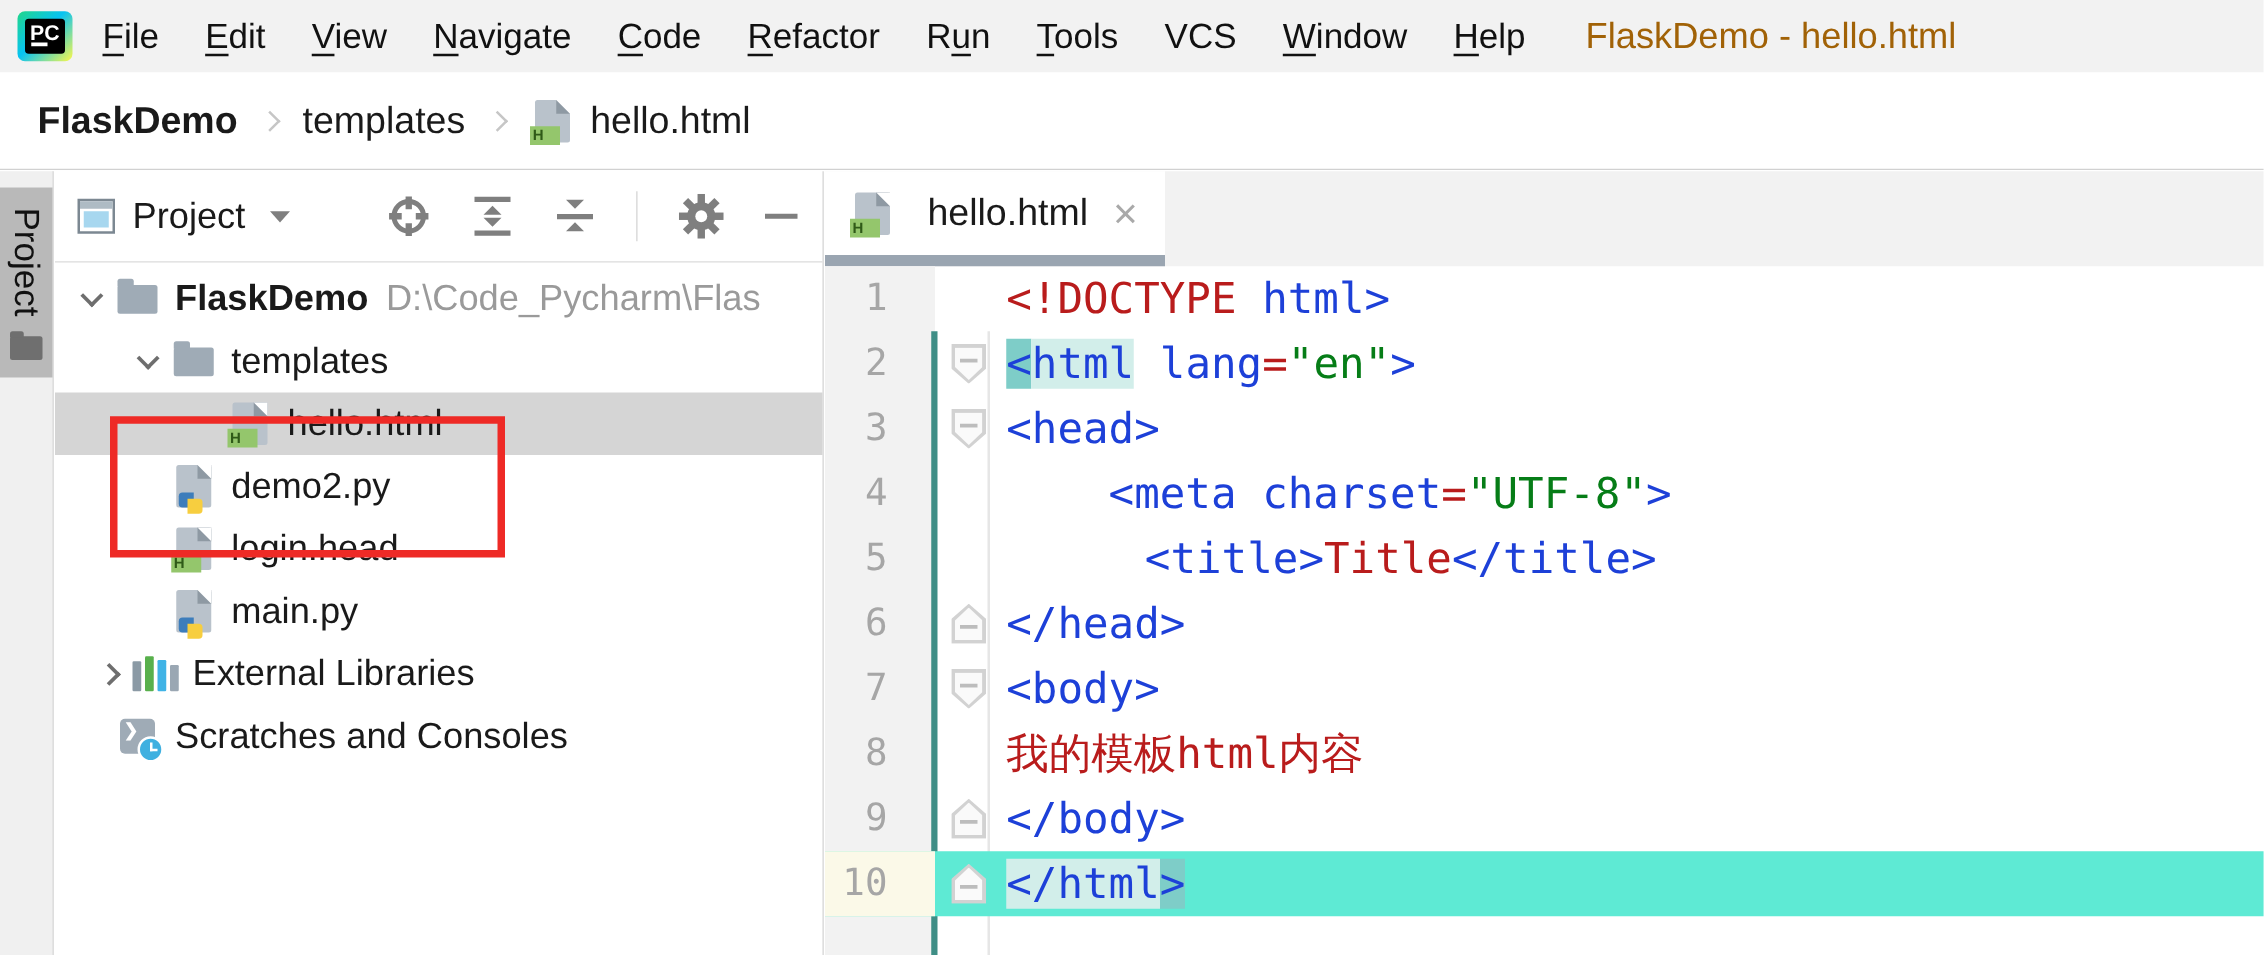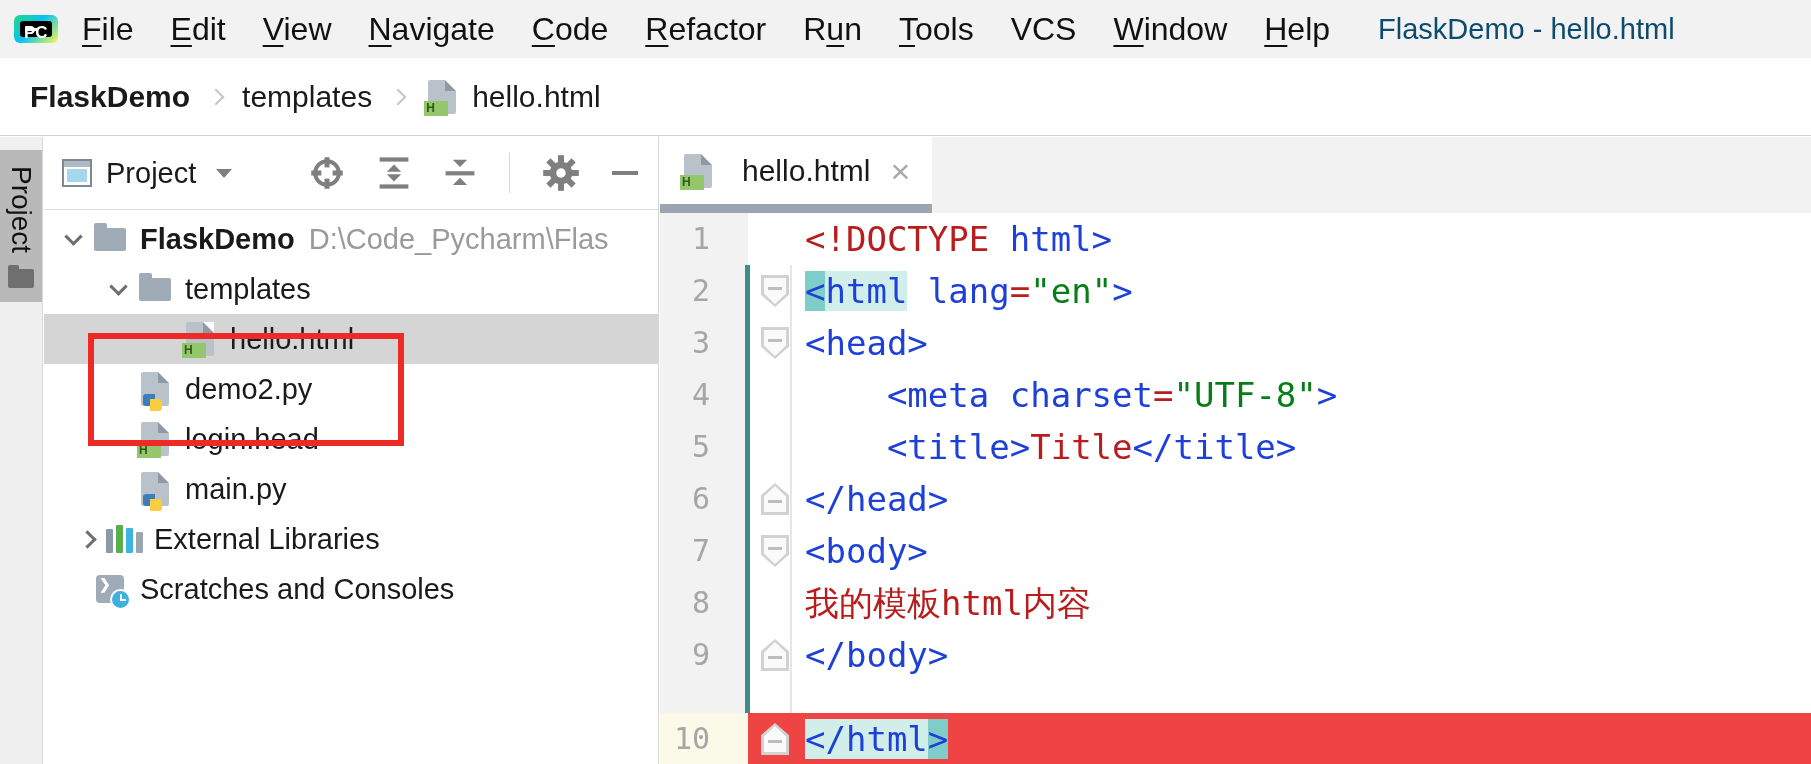--- a/index.html
+++ b/index.html
@@ -2,29 +2,29 @@
 <html><head>
 <meta charset="utf-8">
 <style>
   * { margin:0; padding:0; box-sizing:border-box; }
   html,body { width:1811px; height:764px; overflow:hidden; }
   body { font-family:"Liberation Sans", sans-serif; background:#ffffff; position:relative; color:#1a1a1a; }
 
   
   .menubar { position:absolute; top:0; left:0; right:0; height:58px; background:#f2f2f2;
              display:flex; align-items:center; padding-left:14px; }
-  .logo { width:44px; height:28px; position:relative; margin-right:24px;
+  .logo { width:44px; height:40px; position:relative; margin-right:24px;
           background:linear-gradient(135deg,#21d789 0%,#07c3f2 45%,#fcf84a 100%); border-radius:6px; }
   .logo .pcbox { position:absolute; inset:6px; background:#000; border-radius:3px;
                  color:#fff; font-weight:bold; font-size:17px; padding:2px 0 0 4px; letter-spacing:0; }
   .logo .pcbox:after { content:""; position:absolute; left:5px; bottom:6px; width:13px; height:3px; background:#fff; }
-  .menu-items { display:flex; align-items:center; gap:37px; font-size:32px; color:#111; }
+  .menu-items { display:flex; align-items:center; gap:37px; font-size:28px; color:#111; }
   .menu-item { cursor:default; }
   .menu-item u { text-decoration-thickness:2px; text-underline-offset:5px; }
-  .win-title { margin-left:48px; font-size:29px; color:#0c4a6e; }
+  .win-title { margin-left:48px; font-size:29px; color:#a16207; }
 
   
   .crumbbar { position:absolute; top:58px; left:0; right:0; height:78px; background:#fff;
               border-bottom:1px solid #d1d1d1; display:flex; align-items:center; padding-left:30px; font-size:30px; }
   .crumb { display:flex; align-items:center; }
   .crumb.bold { font-weight:bold; }
   .crumb-sep { width:12px; height:12px; border-right:2px solid #c6c6c6; border-bottom:2px solid #c6c6c6;
                transform:rotate(-45deg); margin:0 20px; }
 
   
@@ -359,21 +359,21 @@
             <div class="code"><span class="tk-tag" style="color: rgb(29, 64, 216);">&lt;head&gt;</span></div>
           </div>
           <div class="cl">
             <div class="num">4</div>
             <div class="fold"></div>
             <div class="code"><span class="tk-text">    </span><span class="tk-tag" style="color: rgb(29, 64, 216);">&lt;meta</span><span class="tk-text"> </span><span class="tk-attr" style="color: rgb(29, 64, 216);">charset</span><span class="tk-text">=</span><span class="tk-string" style="color: rgb(6, 125, 23);">"UTF-8"</span><span class="tk-tag" style="color: rgb(29, 64, 216);">&gt;</span></div>
           </div>
           <div class="cl">
             <div class="num">5</div>
             <div class="fold"></div>
-            <div class="code"><span class="tk-text">    </span><span class="tk-tag" style="color: rgb(29, 64, 216);">&lt;title&gt;</span><span class="tk-text">Title</span><span class="tk-tag" style="color: rgb(29, 64, 216);">&lt;/title&gt;</span></div>
+            <div class="code"><span class="tk-text">    </span><span class="tk-tag" style="color: rgb(29, 64, 216); margin-left: 29px;">&lt;title&gt;</span><span class="tk-text">Title</span><span class="tk-tag" style="color: rgb(29, 64, 216);">&lt;/title&gt;</span></div>
           </div>
           <div class="cl">
             <div class="num">6</div>
             <div class="fold">
               <span class="fm up">
                 <span class="o"></span>
                 <span class="i"></span>
                 <span class="m"></span>
               </span>
             </div>
@@ -399,21 +399,21 @@
             <div class="num">9</div>
             <div class="fold">
               <span class="fm up">
                 <span class="o"></span>
                 <span class="i"></span>
                 <span class="m"></span>
               </span>
             </div>
             <div class="code"><span class="tk-tag" style="color: rgb(29, 64, 216);">&lt;/body&gt;</span><span class="bulb"><span class="glass"></span><span class="b1"></span><span class="b2"></span></span></div>
           </div>
-          <div class="cl current" style="background: #ef4444; margin-top: 32px;">
+          <div class="cl current" style="background: #5eead4;">
             <div class="num" style="background: rgb(251, 249, 232);">10</div>
             <div class="fold">
               <span class="fm up">
                 <span class="o"></span>
                 <span class="i"></span>
                 <span class="m"></span>
               </span>
             </div>
             <div class="code"><span class="tk-tag hl-soft" style="color: rgb(29, 64, 216); background: rgb(210, 238, 234);">&lt;/html</span><span class="tk-tag hl-strong" style="color: rgb(29, 64, 216); background: rgb(126, 205, 200);">&gt;</span></div>
           </div>

